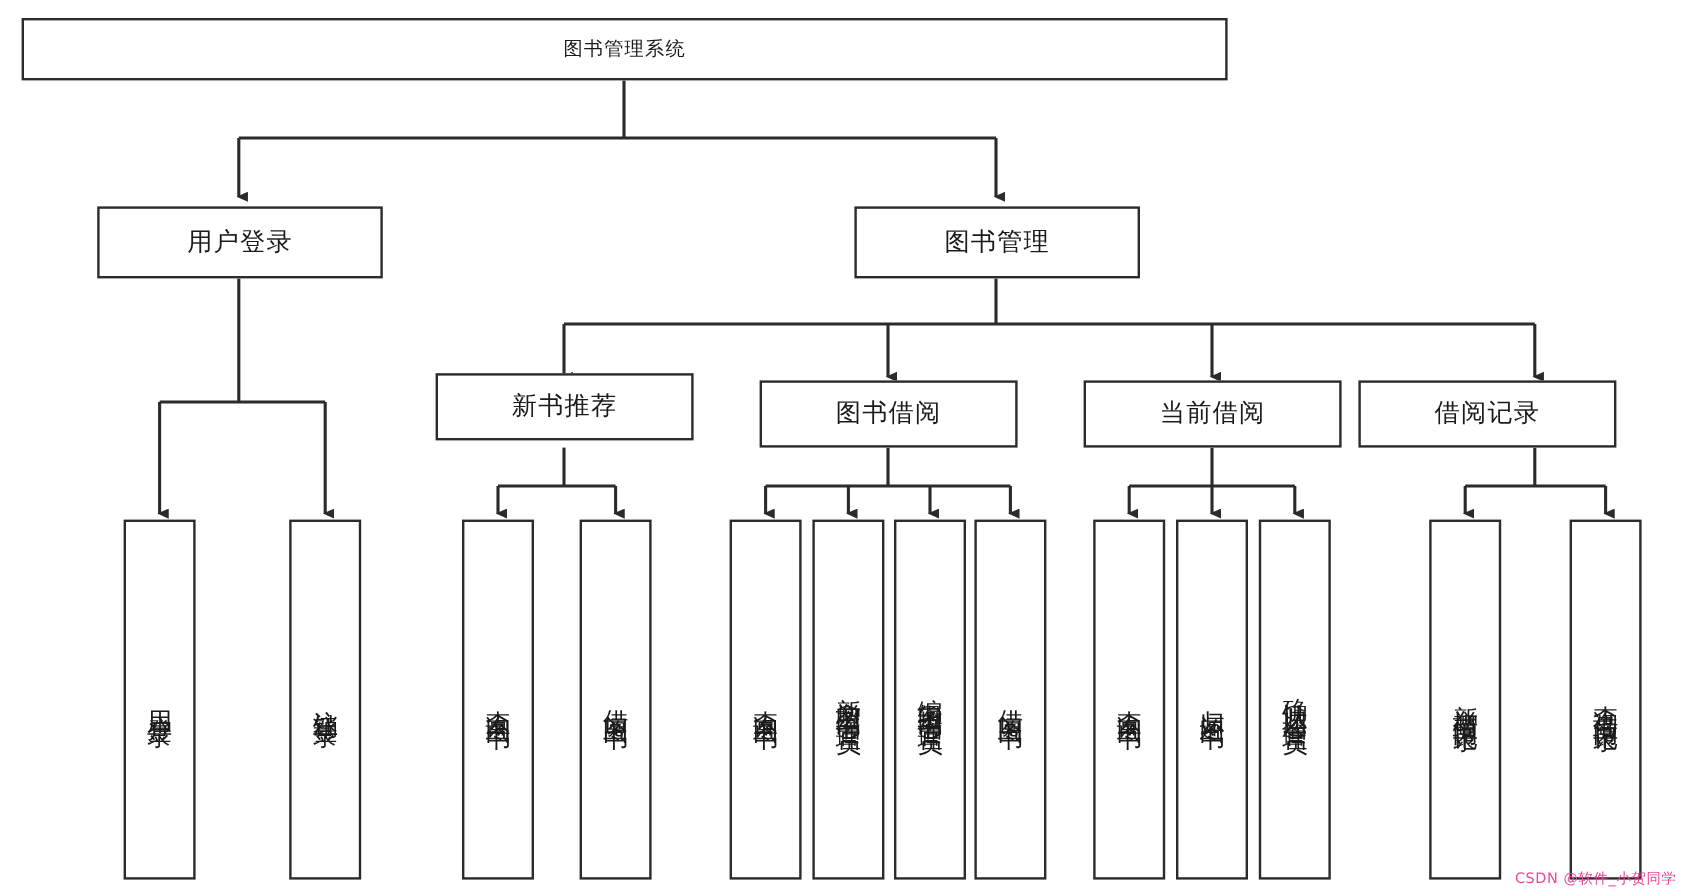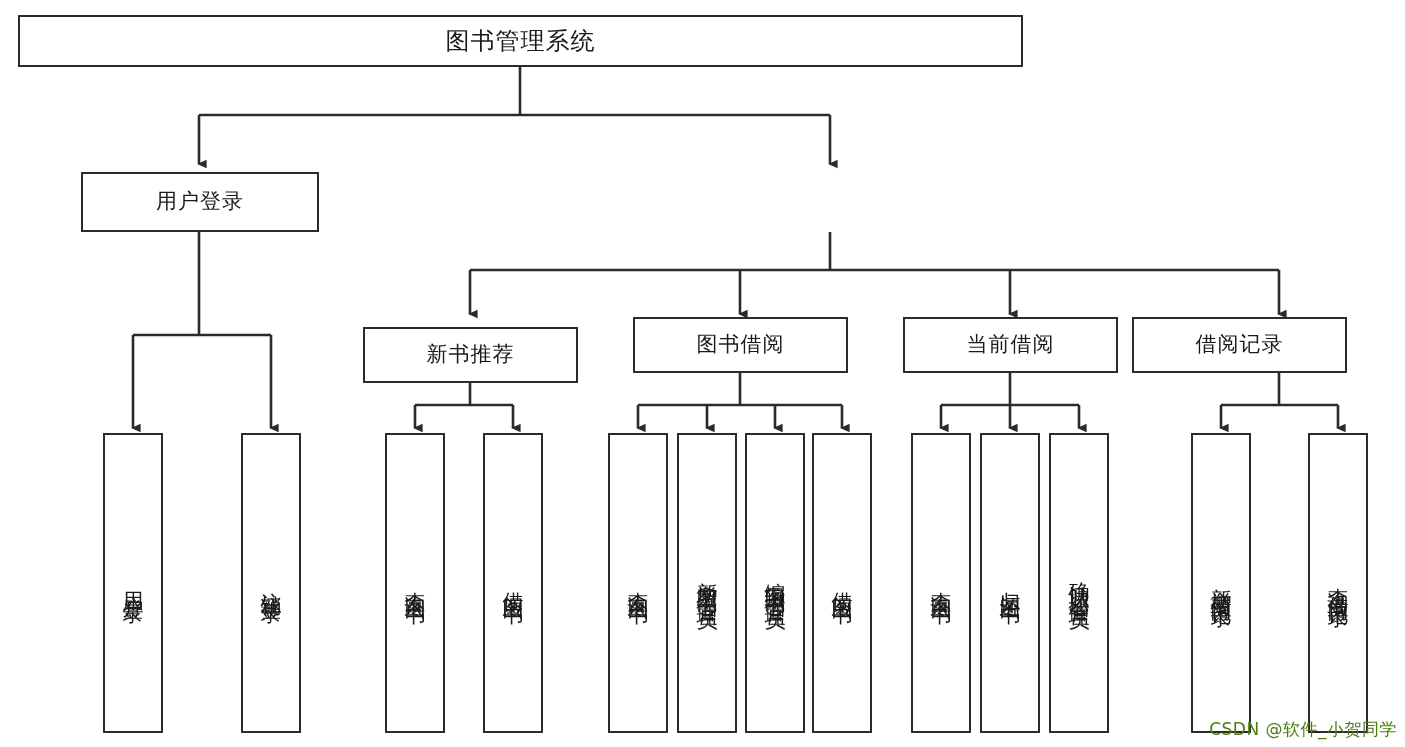--- a/index.html
+++ b/index.html
@@ -35,21 +35,21 @@
     align-items: center;
     justify-content: center;
     color: #1a1a1a;
   }
   .node.horizontal {
     font-size: 21px;
     letter-spacing: 1px;
     line-height: 1.2;
   }
   .node.root {
-    font-size: 24px;
+    font-size: 16px;
   }
   .node.vertical {
     writing-mode: vertical-rl;
     text-orientation: upright;
     font-size: 21px;
     letter-spacing: 4px;
     line-height: 1.05;
     align-items: center;
     justify-content: center;
     padding: 4px 0;
@@ -57,22 +57,22 @@
   .node.vertical > .vtext {
     writing-mode: vertical-rl;
     text-orientation: upright;
     white-space: normal;
     text-align: center;
   }
   #watermark {
     position: absolute;
     right: 8px;
     bottom: 6px;
-    font-size: 17px;
-    color: #4d7c0f;
+    font-size: 12px;
+    color: #ec4899;
     letter-spacing: 0.5px;
     white-space: nowrap;
     user-select: none;
   }
 </style>
 </head>
 <body>
 
 <div id="diagram-root">
 
@@ -127,22 +127,25 @@
   </svg>
 
   <div class="node horizontal root" style="left:18px; top:15px; width:1005px; height:52px;">
     <span>图书管理系统</span>
   </div>
 
   <div class="node horizontal" style="left:81px; top:172px; width:238px; height:60px;">
     <span>用户登录</span>
   </div>
 
-
-  <div class="node horizontal" style="left:363px; top:327px; width:215px; height:56px;">
+  <div class="node horizontal" style="left:712px; top:172px; width:238px; height:60px;">
+    <span>图书管理</span>
+  </div>
+
+  <div class="node horizontal" style="left:363px; top:311px; width:215px; height:56px;">
     <span>新书推荐</span>
   </div>
 
   <div class="node horizontal" style="left:903px; top:317px; width:215px; height:56px;">
     <span>当前借阅</span>
   </div>
 
   <div class="node horizontal" style="left:633px; top:317px; width:215px; height:56px;">
     <span>图书借阅</span>
   </div>

